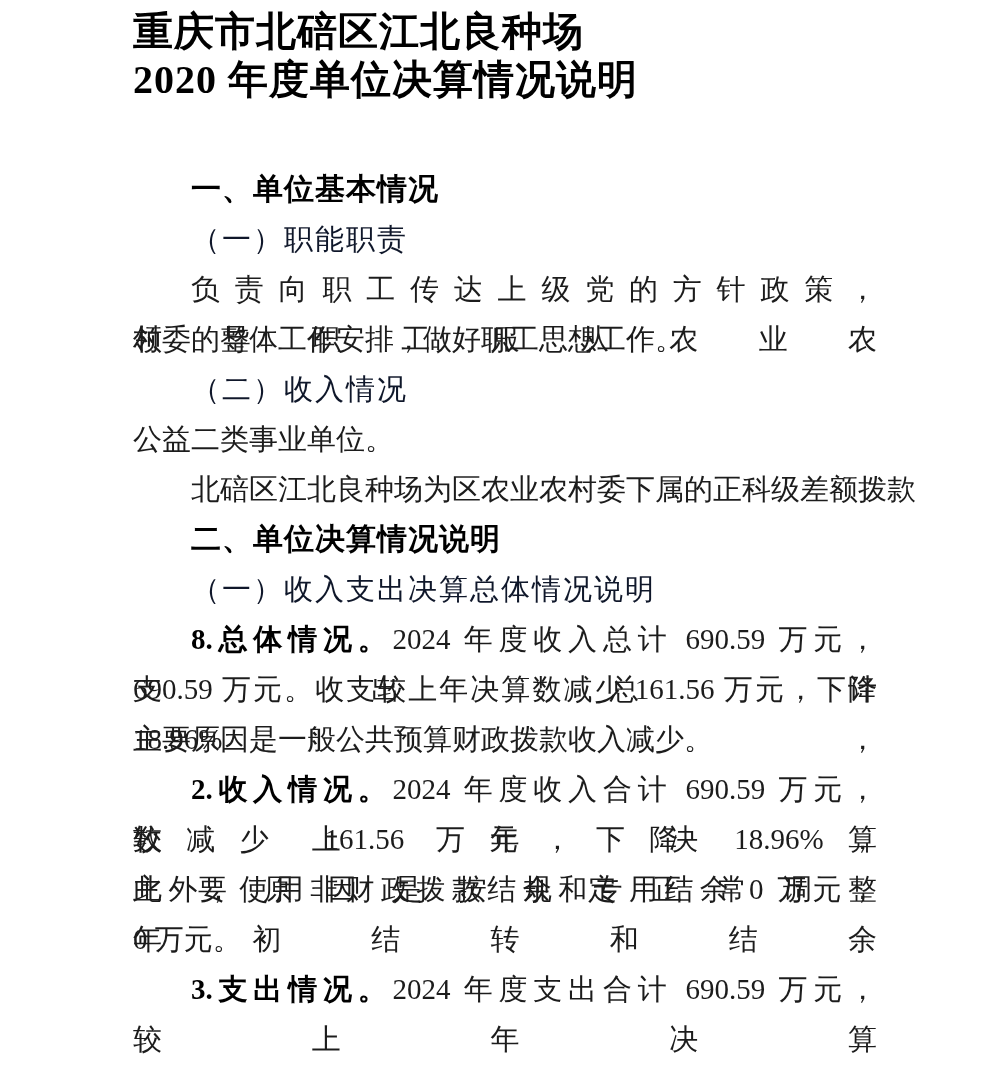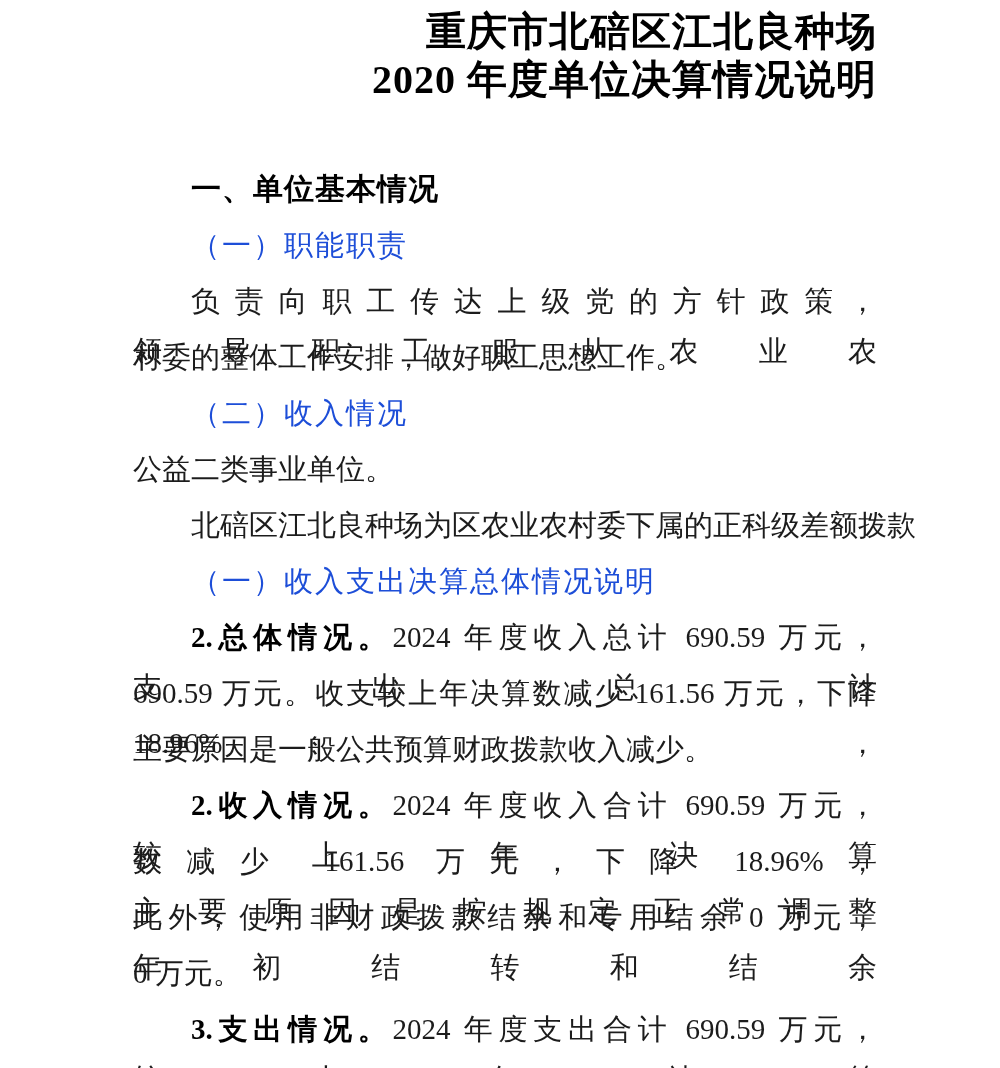--- a/index.html
+++ b/index.html
@@ -12,58 +12,57 @@
     width: 1000px;
     height: 1068px;
     background: #ffffff;
     overflow: hidden;
     box-sizing: border-box;
     padding: 8px 123px 0 133px;
     font-family: "Liberation Serif", "DejaVu Serif", serif;
     color: #1c1c1c;
   }
   .title-block {
-    text-align: right;
+    text-align: left;
     font-weight: 700;
     color: #000000;
     font-size: 40px;
     line-height: 48px;
     letter-spacing: 1px;
     font-family: "Liberation Serif", "DejaVu Serif", serif;
   }
   .doc-body {
     margin-top: 60px;
   }
   .line {
     height: 50px;
     line-height: 50px;
     font-size: 29px;
     white-space: nowrap;
     overflow: visible;
-    margin-top: 6px;
   }
   .line.indent {
     text-indent: 58px;
   }
   .line.justify {
     white-space: normal;
     text-align: justify;
     text-align-last: justify;
     text-justify: inter-character;
     word-break: keep-all;
   }
   .line.h {
     font-family: "Liberation Sans", "DejaVu Sans", sans-serif;
     font-weight: 700;
     color: #000000;
     font-size: 30px;
     letter-spacing: 1px;
   }
   .line.sub {
-    color: #1d4ed8;
+    color: #0f172a;
     letter-spacing: 2px;
   }
   .line.body {
     color: #1c1c1c;
   }
   .bold-run {
     font-weight: 700;
     color: #000000;
   }
 </style>
@@ -76,22 +75,23 @@
     <div>2020 年度单位决算情况说明</div>
   </div>
   <div class="doc-body">
       <div class="line h indent">一、单位基本情况</div>
       <div class="line sub indent">（一）职能职责</div>
       <div class="line body indent justify">负责向职工传达上级党的方针政策，领导职工服从农业农</div>
       <div class="line body">村委的整体工作安排，做好职工思想工作。</div>
       <div class="line sub indent">（二）收入情况</div>
       <div class="line body">公益二类事业单位。</div>
       <div class="line body indent justify">北碚区江北良种场为区农业农村委下属的正科级差额拨款</div>
+      <div class="line h indent">二、单位决算情况说明</div>
       <div class="line sub indent">（一）收入支出决算总体情况说明</div>
-      <div class="line body indent justify"><span class="bold-run">2.总体情况。</span>2024 年度收入总计 690.59 万元，支出总计</div>
+      <div class="line body indent justify"><span class="bold-run">8.总体情况。</span>2024 年度收入总计 690.59 万元，支出总计</div>
       <div class="line body justify">690.59 万元。收支较上年决算数减少 161.56 万元，下降 18.96%，</div>
       <div class="line body">主要原因是一般公共预算财政拨款收入减少。</div>
       <div class="line body indent justify"><span class="bold-run">2.收入情况。</span>2024 年度收入合计 690.59 万元，较上年决算</div>
       <div class="line body justify">数减少 161.56 万元，下降 18.96%，主要原因是按规定正常调整</div>
       <div class="line body justify">此外，使用非财政拨款结余和专用结余 0 万元，年初结转和结余</div>
       <div class="line body">0 万元。</div>
       <div class="line body indent justify"><span class="bold-run">3.支出情况。</span>2024 年度支出合计 690.59 万元，较上年决算</div>
     </div>
 </div>
 

